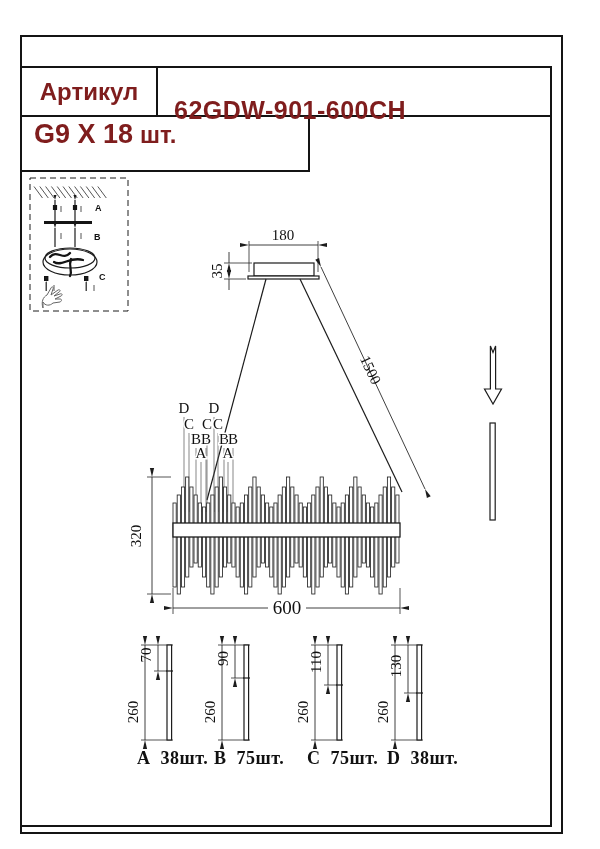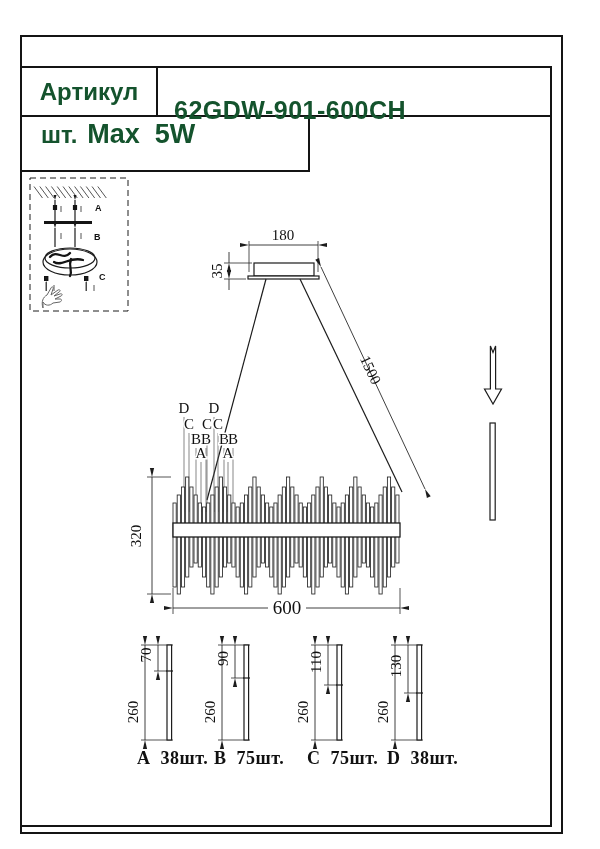--- a/index.html
+++ b/index.html
@@ -1,17 +1,17 @@
 <!DOCTYPE html>
 <html><head>
 <meta charset="utf-8">
 <style>
   html,body{margin:0;padding:0;background:#fff;}
   .page{position:relative;width:600px;height:849px;background:#fff;overflow:hidden;
-        font-family:"Liberation Sans",sans-serif;color:#14532d;}
+        font-family:"Liberation Sans",sans-serif;color:#7f1d1d;}
   .abs{position:absolute;}
   
   .outer-border{left:20px;top:35px;width:539px;height:795px;border:2px solid #141414;}
   .inner-border{left:22px;top:66px;width:528px;height:757px;border:2px solid #141414;border-left:none;}
   .hline{background:#141414;height:2px;}
   .vline{background:#141414;width:2px;}
   
   .cell{display:flex;align-items:center;}
   .article-label{left:22px;top:68px;width:134px;height:47px;justify-content:center;
                  font-weight:bold;font-size:24px;}
@@ -52,22 +52,22 @@
   <div class="abs vline" style="left:308px;top:117px;height:55px;"></div>
   <div class="abs hline" style="left:22px;top:170px;width:288px;"></div>
 
   <div class="abs cell article-label">
     <span>Артикул</span>
   </div>
   <div class="abs cell article-value">
     <span>62GDW-901-600CH</span>
   </div>
   <div class="abs cell spec-row">
+    <span class="spec-lamp">G9 X 18</span>
     <span class="spec-unit">шт.</span>
-    <span class="spec-max">Max  5W</span>
   </div>
 
   <svg width="600" height="849" viewBox="0 0 600 849">
     <defs>
       <marker id="arw" markerWidth="11" markerHeight="7" refX="0.5" refY="3" orient="auto-start-reverse" markerUnits="userSpaceOnUse">
         <path d="M0.5,3 L9.5,0.9 L9.5,5.1 Z" fill="#1c1c1c"></path>
       </marker>
       <marker id="arw-s" markerWidth="7" markerHeight="5" refX="0.3" refY="2" orient="auto-start-reverse" markerUnits="userSpaceOnUse">
         <path d="M0.3,2 L5.2,0.5 L5.2,3.5 Z" fill="#1c1c1c"></path>
       </marker>

